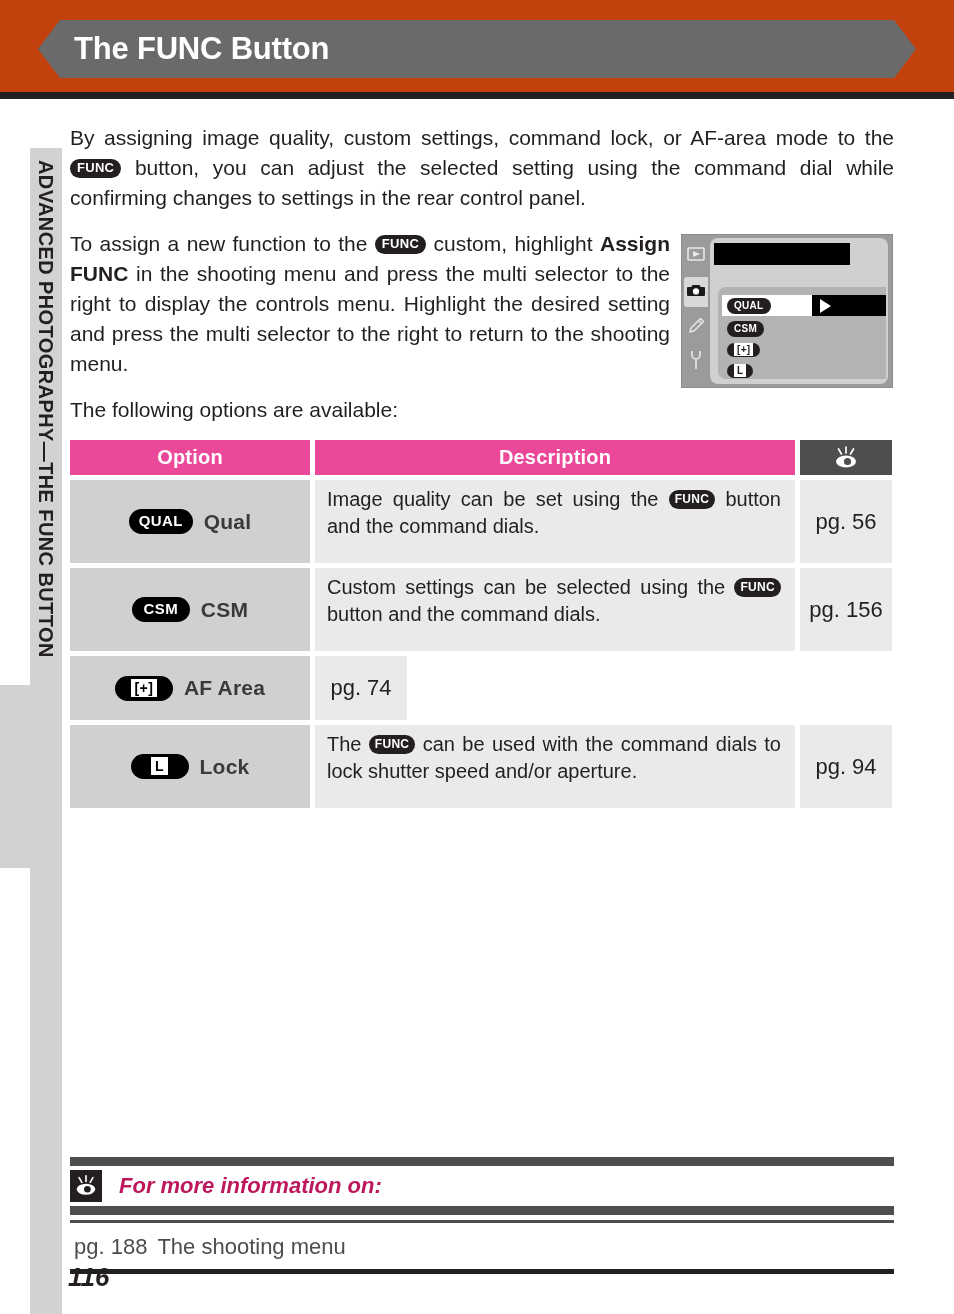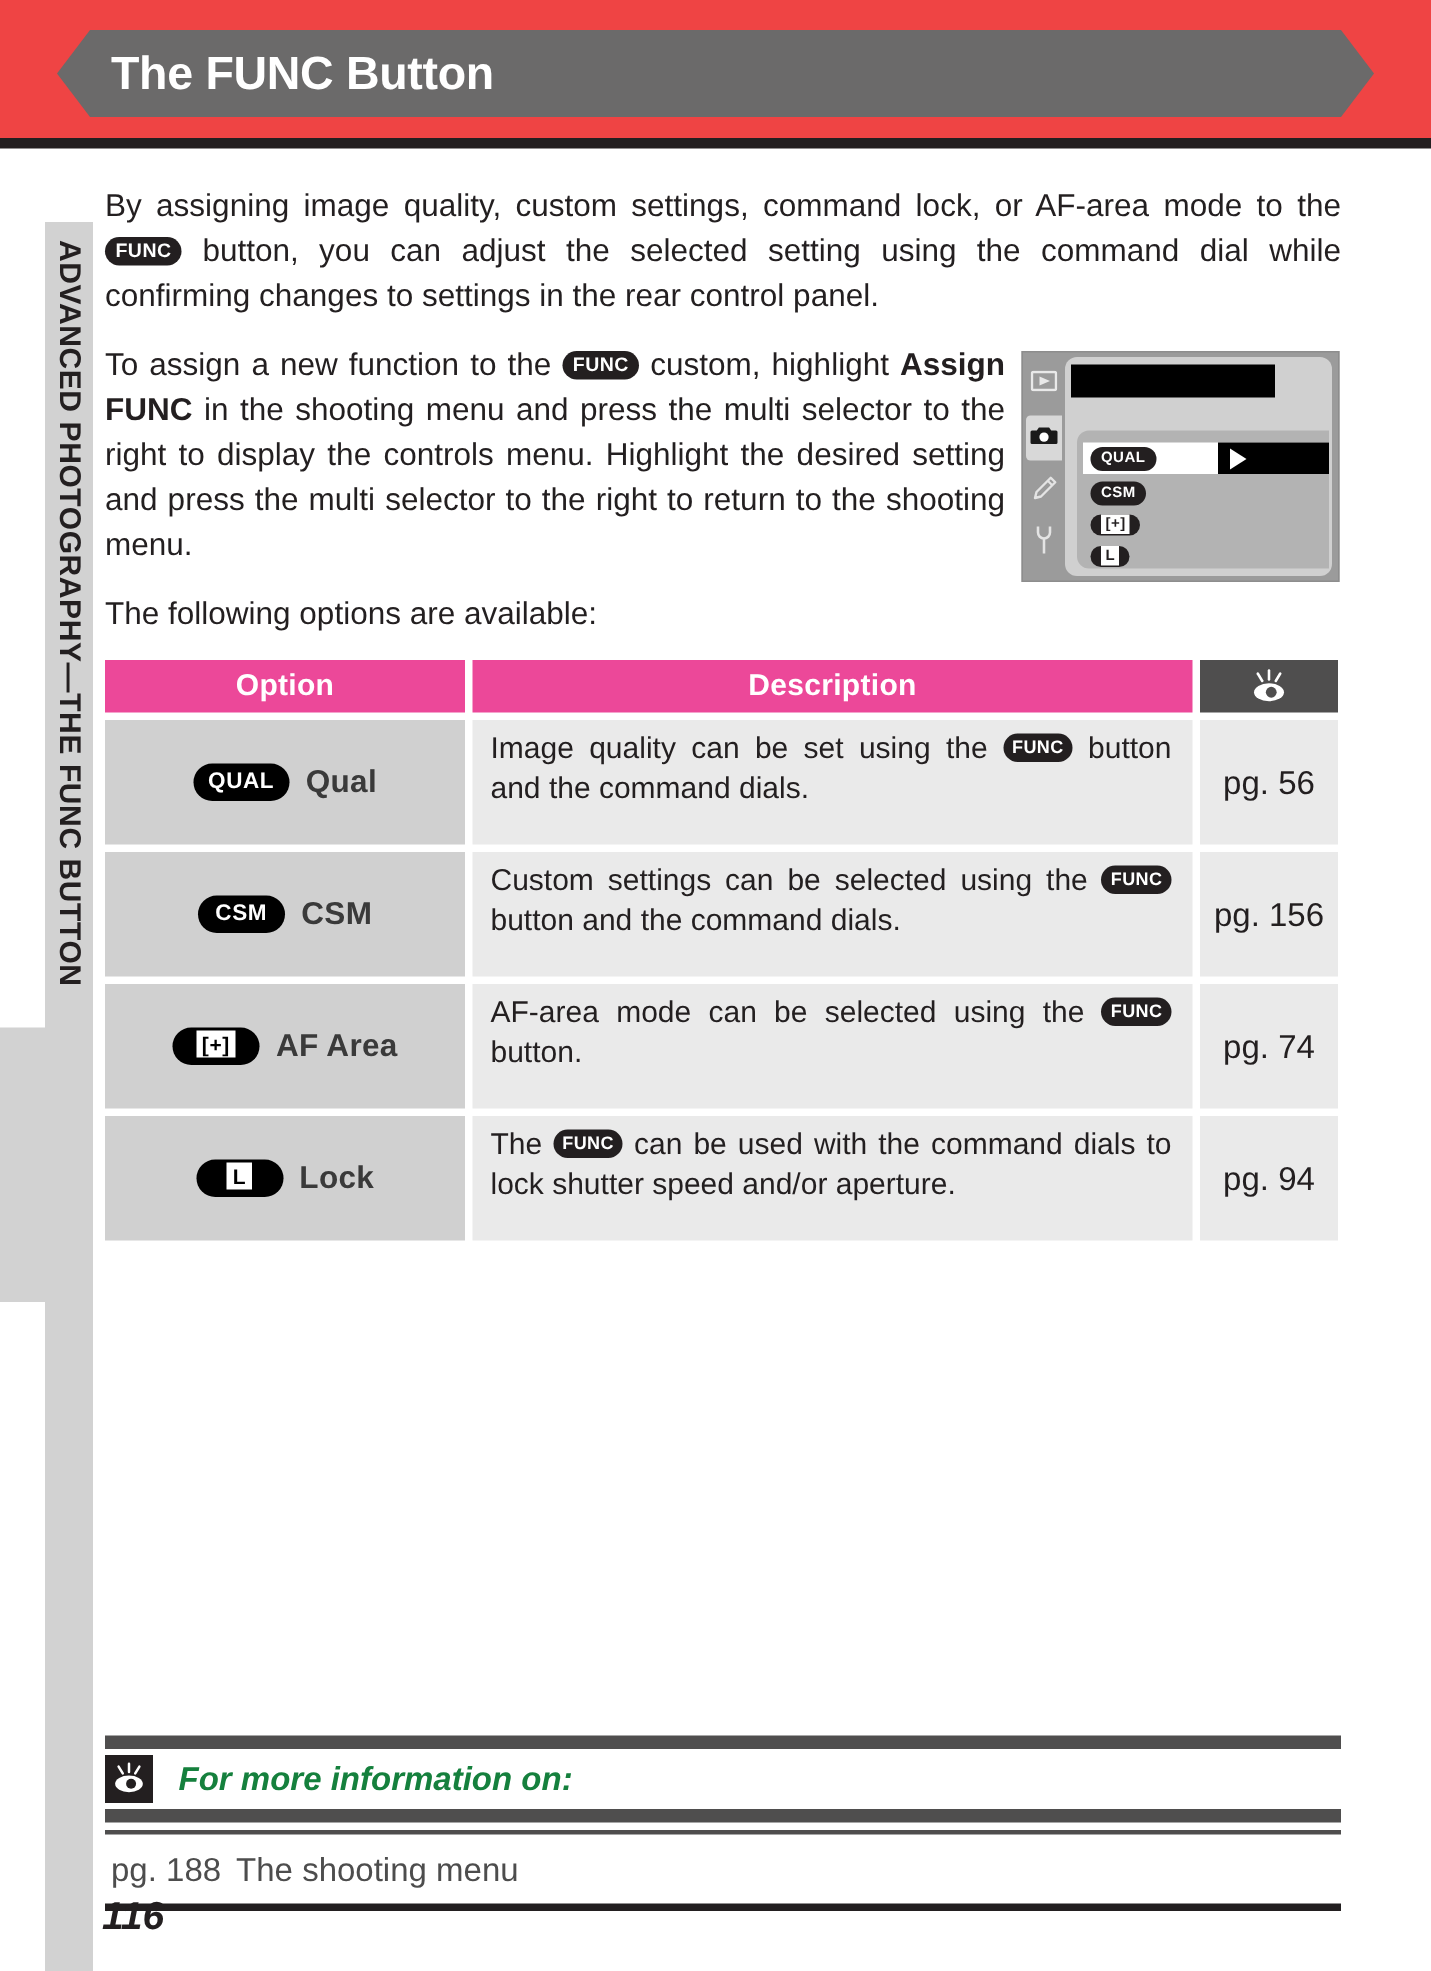--- a/index.html
+++ b/index.html
@@ -14,21 +14,21 @@
     font-family: "Liberation Sans", sans-serif;
     color: #231f20;
     overflow: hidden;
   }
 
   
   .header-band {
     position: absolute;
     left: 0; top: 0;
     width: 954px; height: 92px;
-    background: #ef4444;
+    background: #c2410c;
   }
   .header-banner {
     position: absolute;
     left: 38px; top: 20px;
     width: 878px; height: 58px;
     background: #6b6a6a;
     -webkit-clip-path: polygon(0 50%, 22px 0, 856px 0, 878px 50%, 856px 100%, 22px 100%);
     clip-path: polygon(0 50%, 22px 0, 856px 0, 878px 50%, 856px 100%, 22px 100%);
   }
   .header-title {
@@ -319,21 +319,21 @@
     width: 32px; height: 32px;
     background: #231f20;
     display: flex;
     align-items: center;
     justify-content: center;
   }
   .fhead-label {
     font-size: 22px;
     font-weight: bold;
     font-style: italic;
-    color: #15803d;
+    color: #be185d;
   }
   .fthin {
     height: 3px;
     background: #4f4e4e;
     margin-top: 5px;
   }
   .fentry {
     font-size: 22px;
     color: #4d4d4d;
     padding: 11px 0 9px 4px;
@@ -471,23 +471,20 @@
       <span><span>Custom settings can be selected using the </span><span class="func-pill sm">FUNC</span><span> button and the command dials.</span></span>
     </div>
     <div class="c-pg pg-cell">pg. 156</div>
   </div>
 
   <div class="row">
     <div class="c-opt opt-cell">
       <span class="opt-badge"><span class="whitebox">[+]</span></span>
       <span class="opt-label">AF Area</span>
     </div>
-    <div class="c-desc desc-cell">
-      <span><span>AF-area mode can be selected using the </span><span class="func-pill sm">FUNC</span><span> button.</span></span>
-    </div>
     <div class="c-pg pg-cell">pg. 74</div>
   </div>
 
   <div class="row">
     <div class="c-opt opt-cell">
       <span class="opt-badge"><span class="whitebox">L</span></span>
       <span class="opt-label">Lock</span>
     </div>
     <div class="c-desc desc-cell">
       <span><span>The </span><span class="func-pill sm">FUNC</span><span> can  be used with the command dials to lock shutter speed and/or aperture.</span></span>

